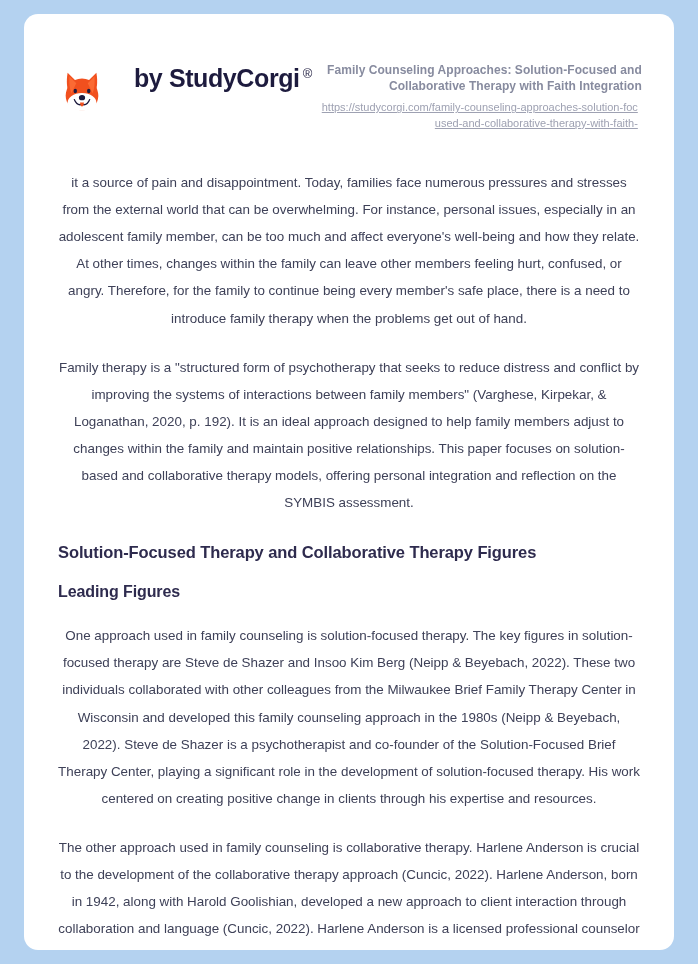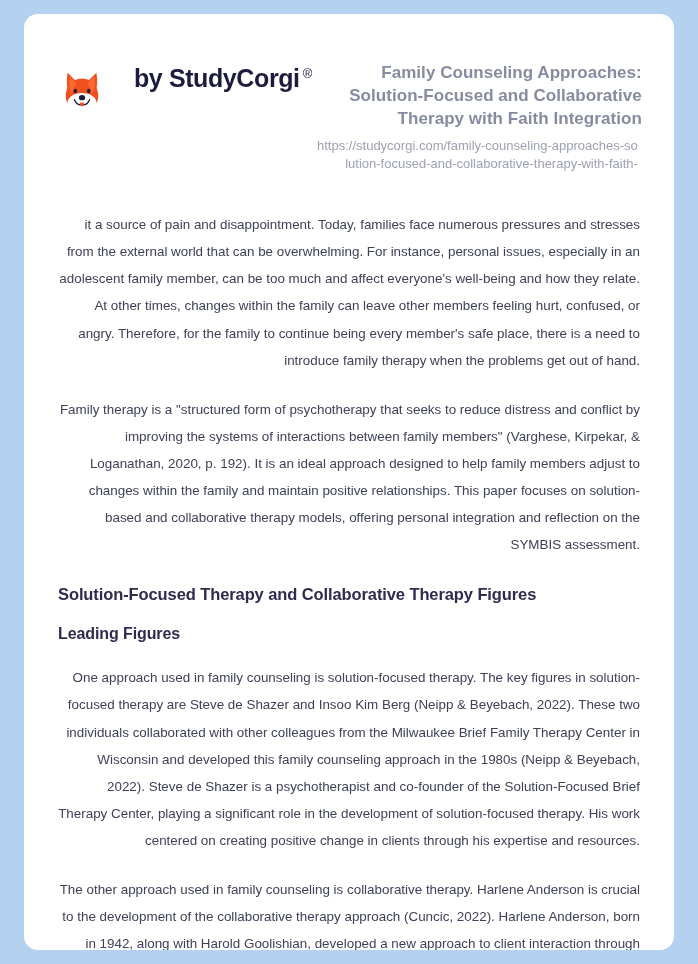--- a/index.html
+++ b/index.html
@@ -67,48 +67,49 @@
   }
 
   .doc-meta {
     text-align: right;
     flex: 0 0 auto;
     width: 330px;
     padding-top: 2px;
   }
 
   .doc-meta-title {
-    font-size: 17px;
+    font-size: 12px;
     font-weight: bold;
     color: #878b9f;
     line-height: 1.35;
     letter-spacing: 0.05px;
     margin: 0 0 6px 0;
   }
 
   .doc-meta-url {
-    font-size: 13px;
+    font-size: 11px;
     color: #9ea1b2;
     line-height: 1.4;
     margin: 4px;
     word-break: break-all;
+    text-decoration: underline;
   }
 
   
   .doc-body {
     padding: 34px 34px 0 34px;
     box-sizing: border-box;
   }
 
   .para {
     font-size: 13.4px;
     line-height: 2.02;
     color: #3e4158;
     margin: 0 0 22px 0;
-    text-align: right;
+    text-align: center;
   }
 
   .h2 {
     font-size: 16.5px;
     font-weight: bold;
     color: #2e2b4e;
     margin: 26px 0 18px 0;
     line-height: 1.3;
     letter-spacing: -0.1px;
   }

